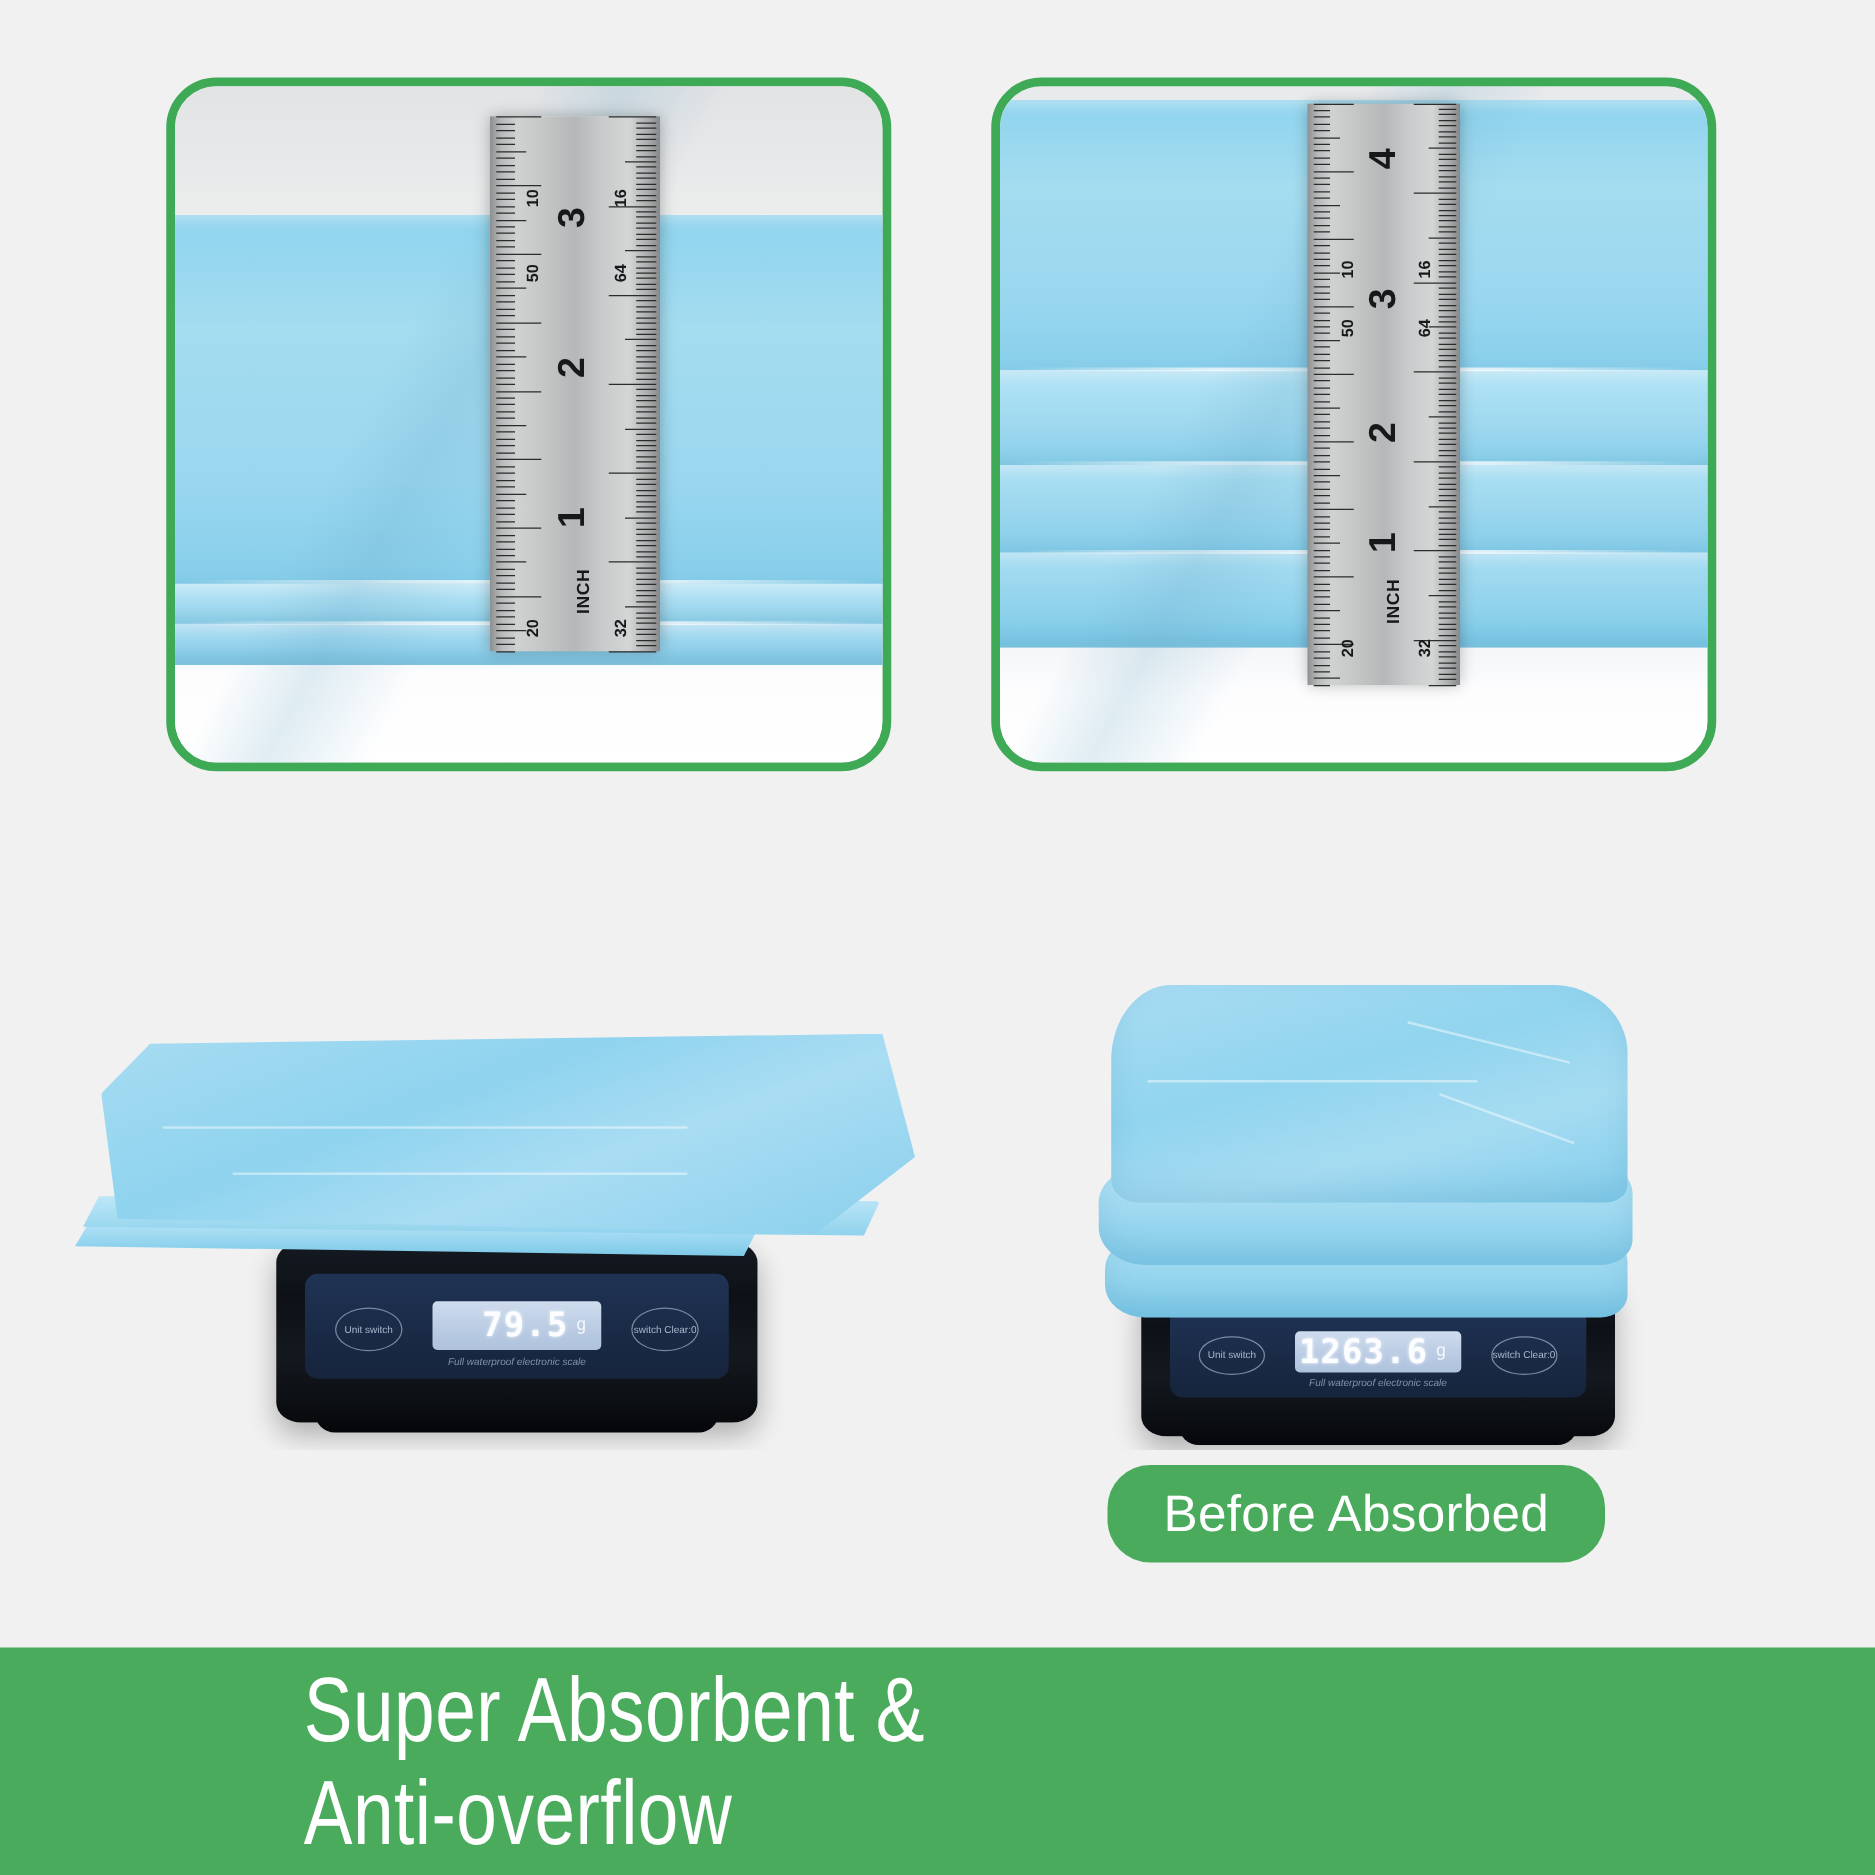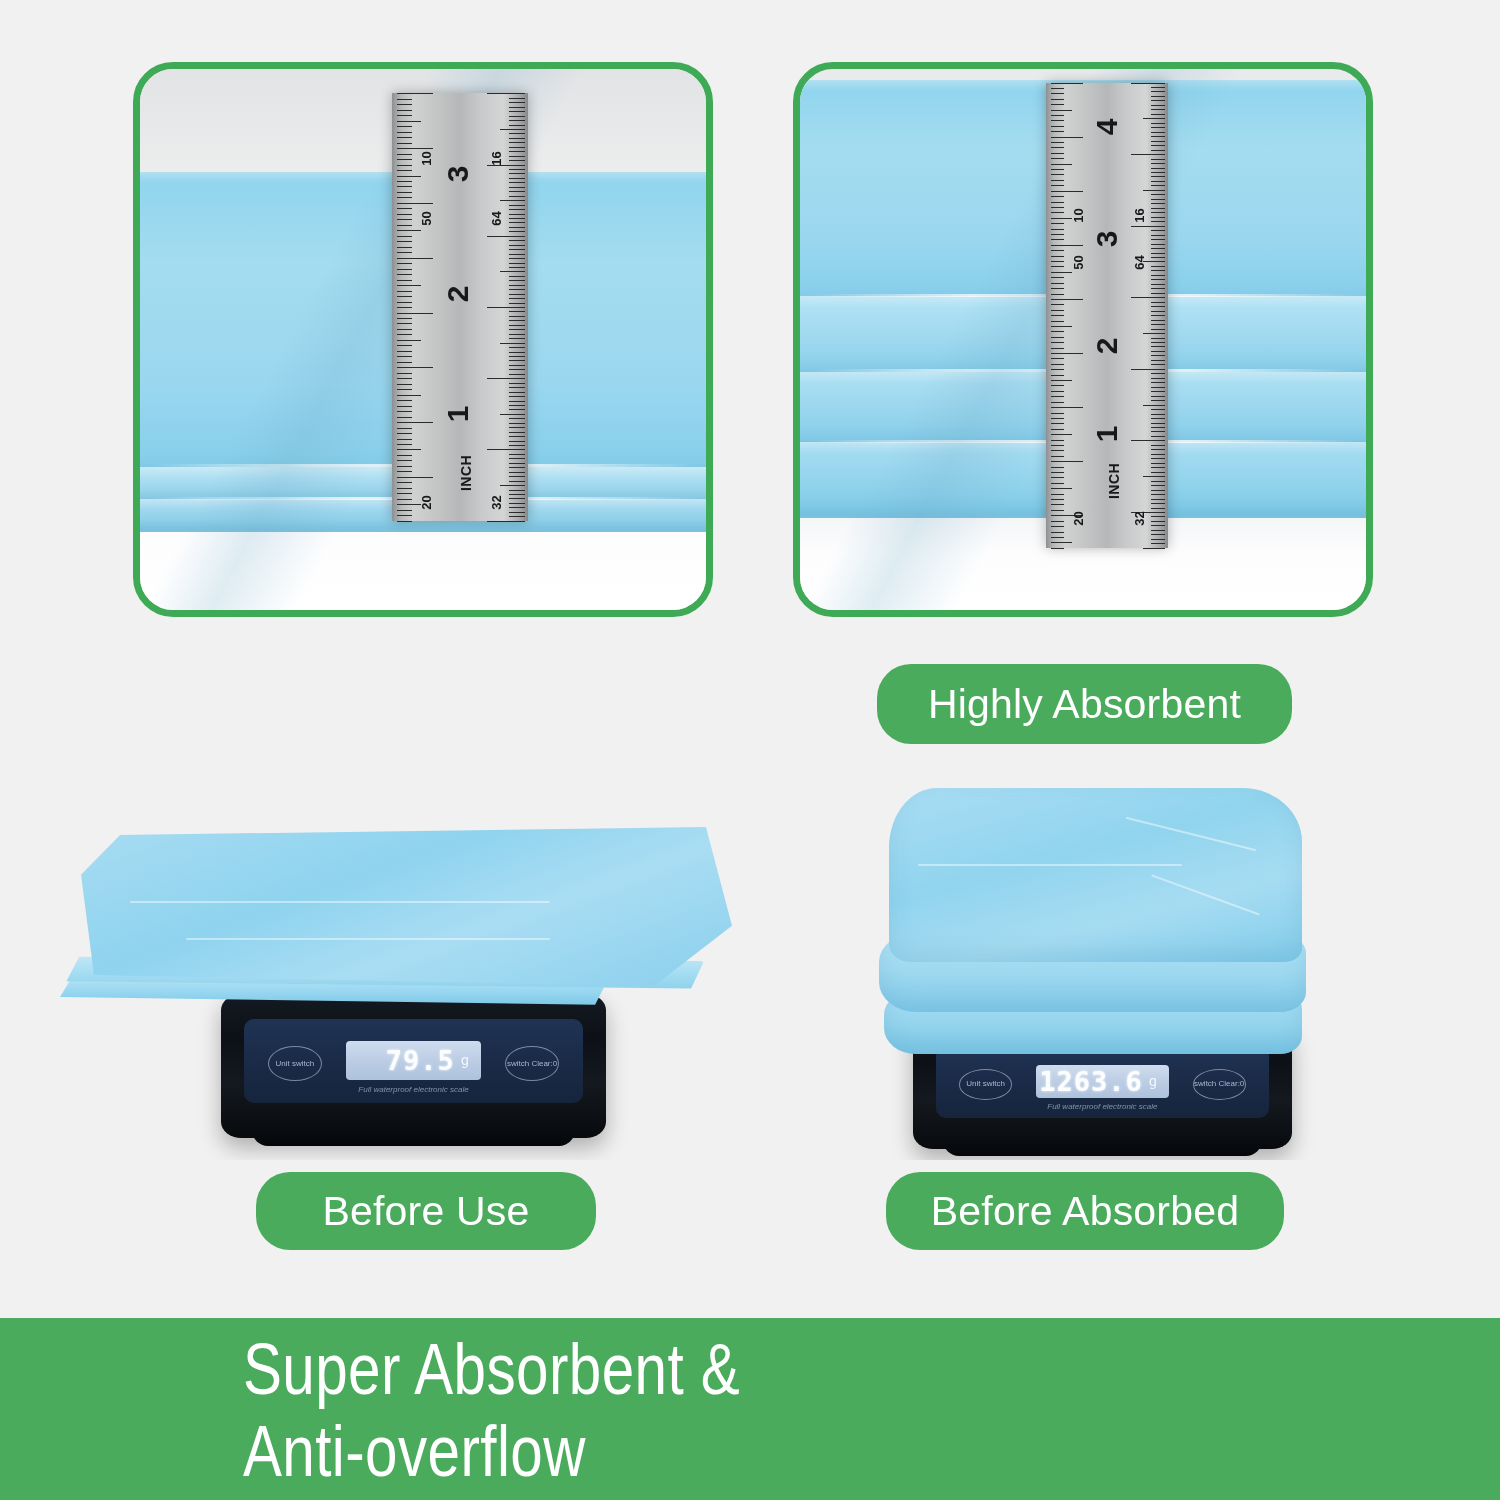--- a/index.html
+++ b/index.html
@@ -684,21 +684,20 @@
         <div class="rnum rsm" style="left:20%; top:37%">50</div>
         <div class="rnum rsm" style="left:20%; top:92%">20</div>
 
         <div class="rnum rsm" style="right:18%; top:27%">16</div>
         <div class="rnum rsm" style="right:18%; top:37%">64</div>
         <div class="rnum rsm" style="right:18%; top:92%">32</div>
       </div>
     </div>
   </div>
 
-  <div class="pill" id="pill-absorb" style="background: rgb(74, 171, 92);">Highly Absorbent</div>
 
   <div class="prodshot" id="shot-left">
     <div class="scale" id="scale-l">
       <div class="scale-top"></div>
       <div class="scale-body"></div>
       <div class="scale-face">
         <div class="btn-oval btn-left">Unit switch</div>
         <div class="lcd">
           <span class="lcd-val">79.5</span>
           <span class="lcd-unit">g</span>
@@ -735,21 +734,20 @@
     </div>
 
     <div class="puff" id="puff-bot"></div>
     <div class="puff" id="puff-mid"></div>
     <div class="puff" id="puff-top"></div>
     <div class="wrinkle" style="left:12%; top:22%; width:55%;"></div>
     <div class="wrinkle" style="left:55%; top:14%; width:28%; transform:rotate(14deg);"></div>
     <div class="wrinkle" style="left:60%; top:30%; width:24%; transform:rotate(20deg);"></div>
   </div>
 
-  <div class="pill" id="pill-before" style="background: rgb(74, 171, 92);">Before Use</div>
   <div class="pill" id="pill-liquid" style="background: rgb(74, 171, 92);">Before Absorbed</div>
 
   <div id="banner" style="background: rgb(74, 171, 92);">
     <div id="banner-headline" style="white-space: pre-line;">Super Absorbent &amp;
 Anti-overflow</div>
   </div>
 
 
 </div>
 

